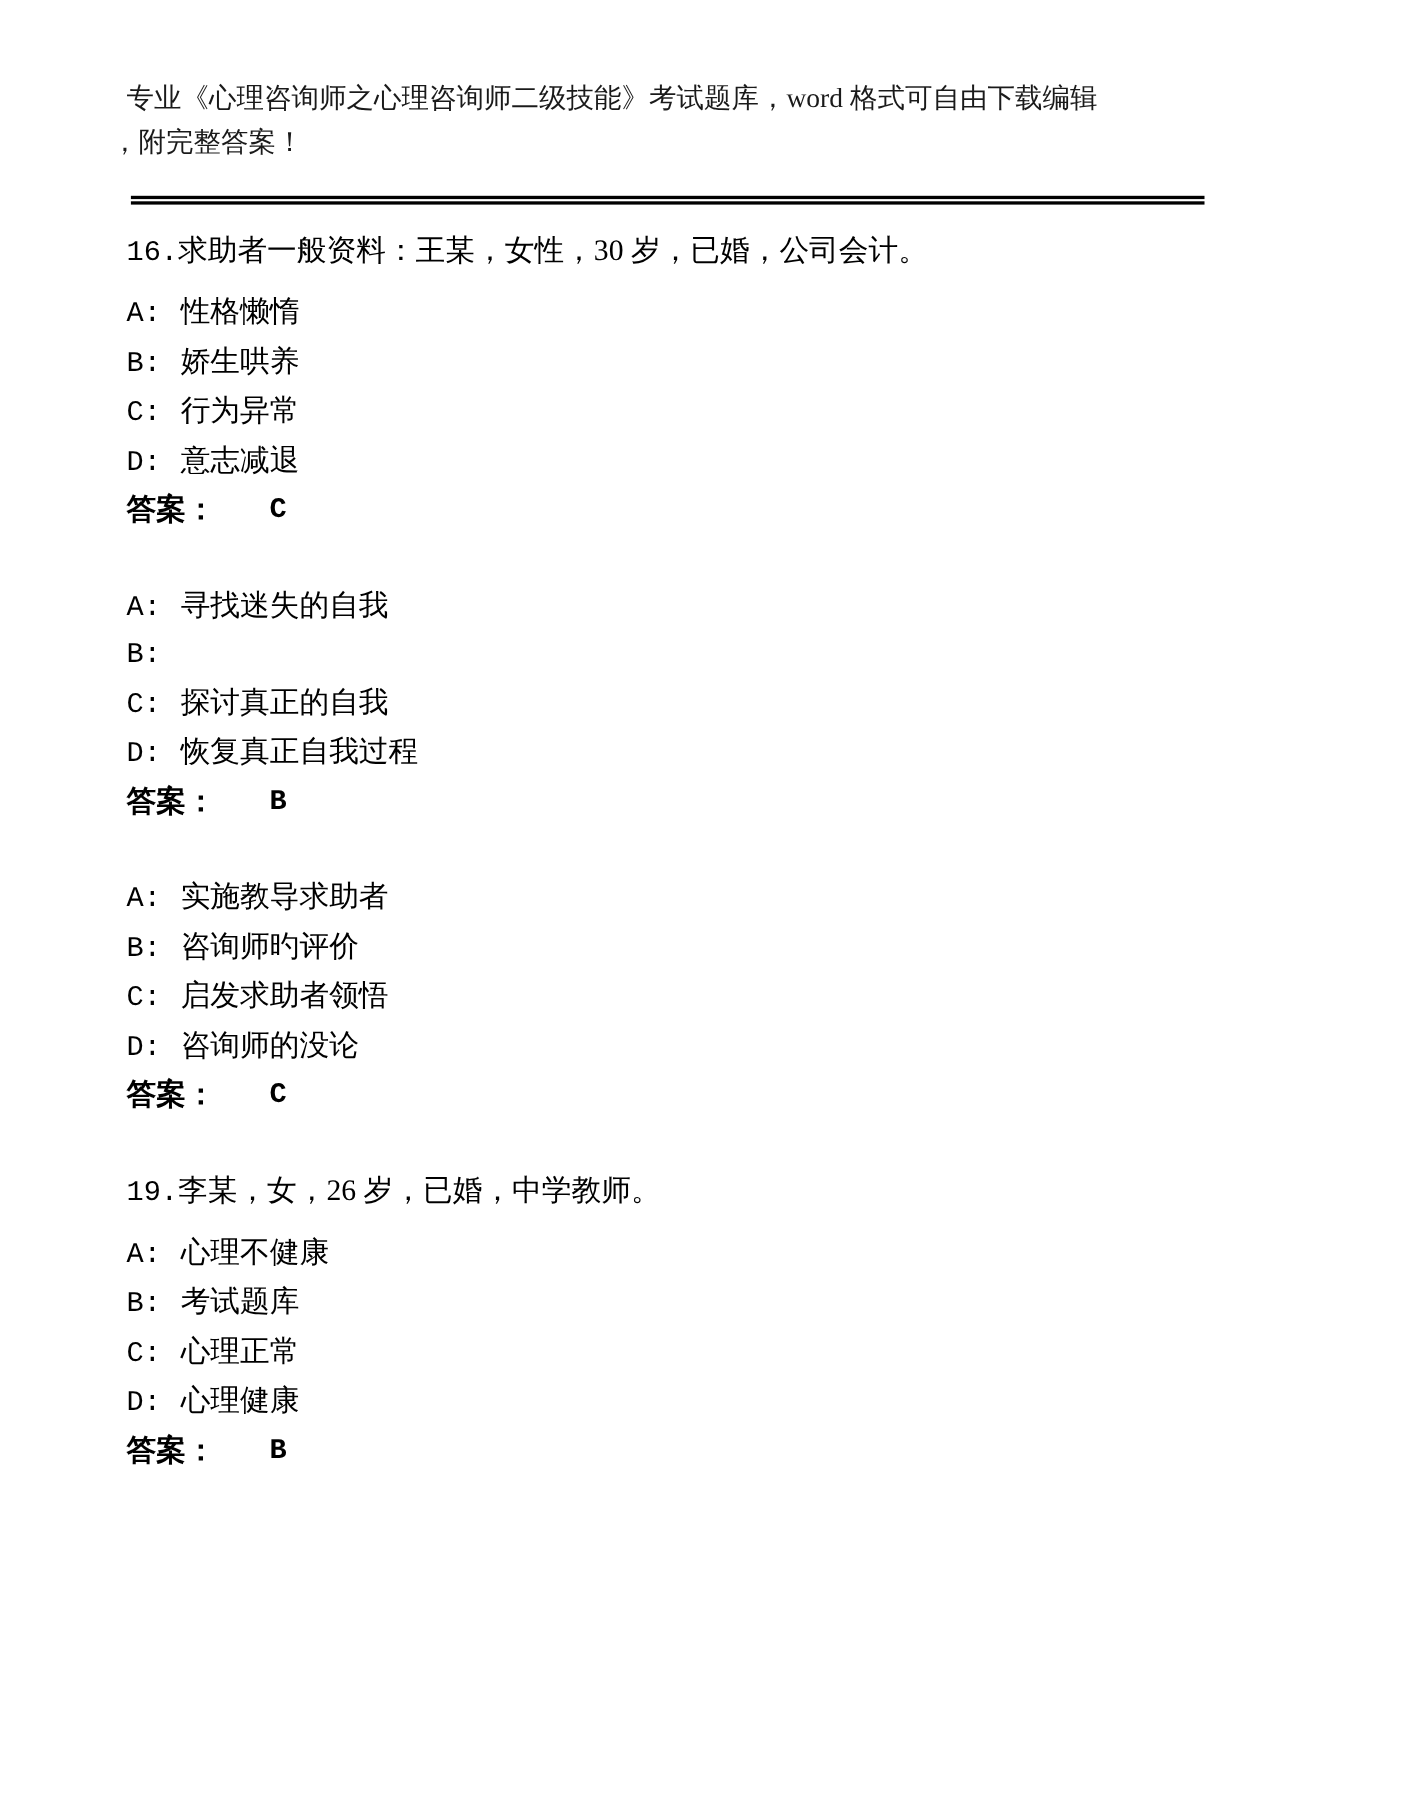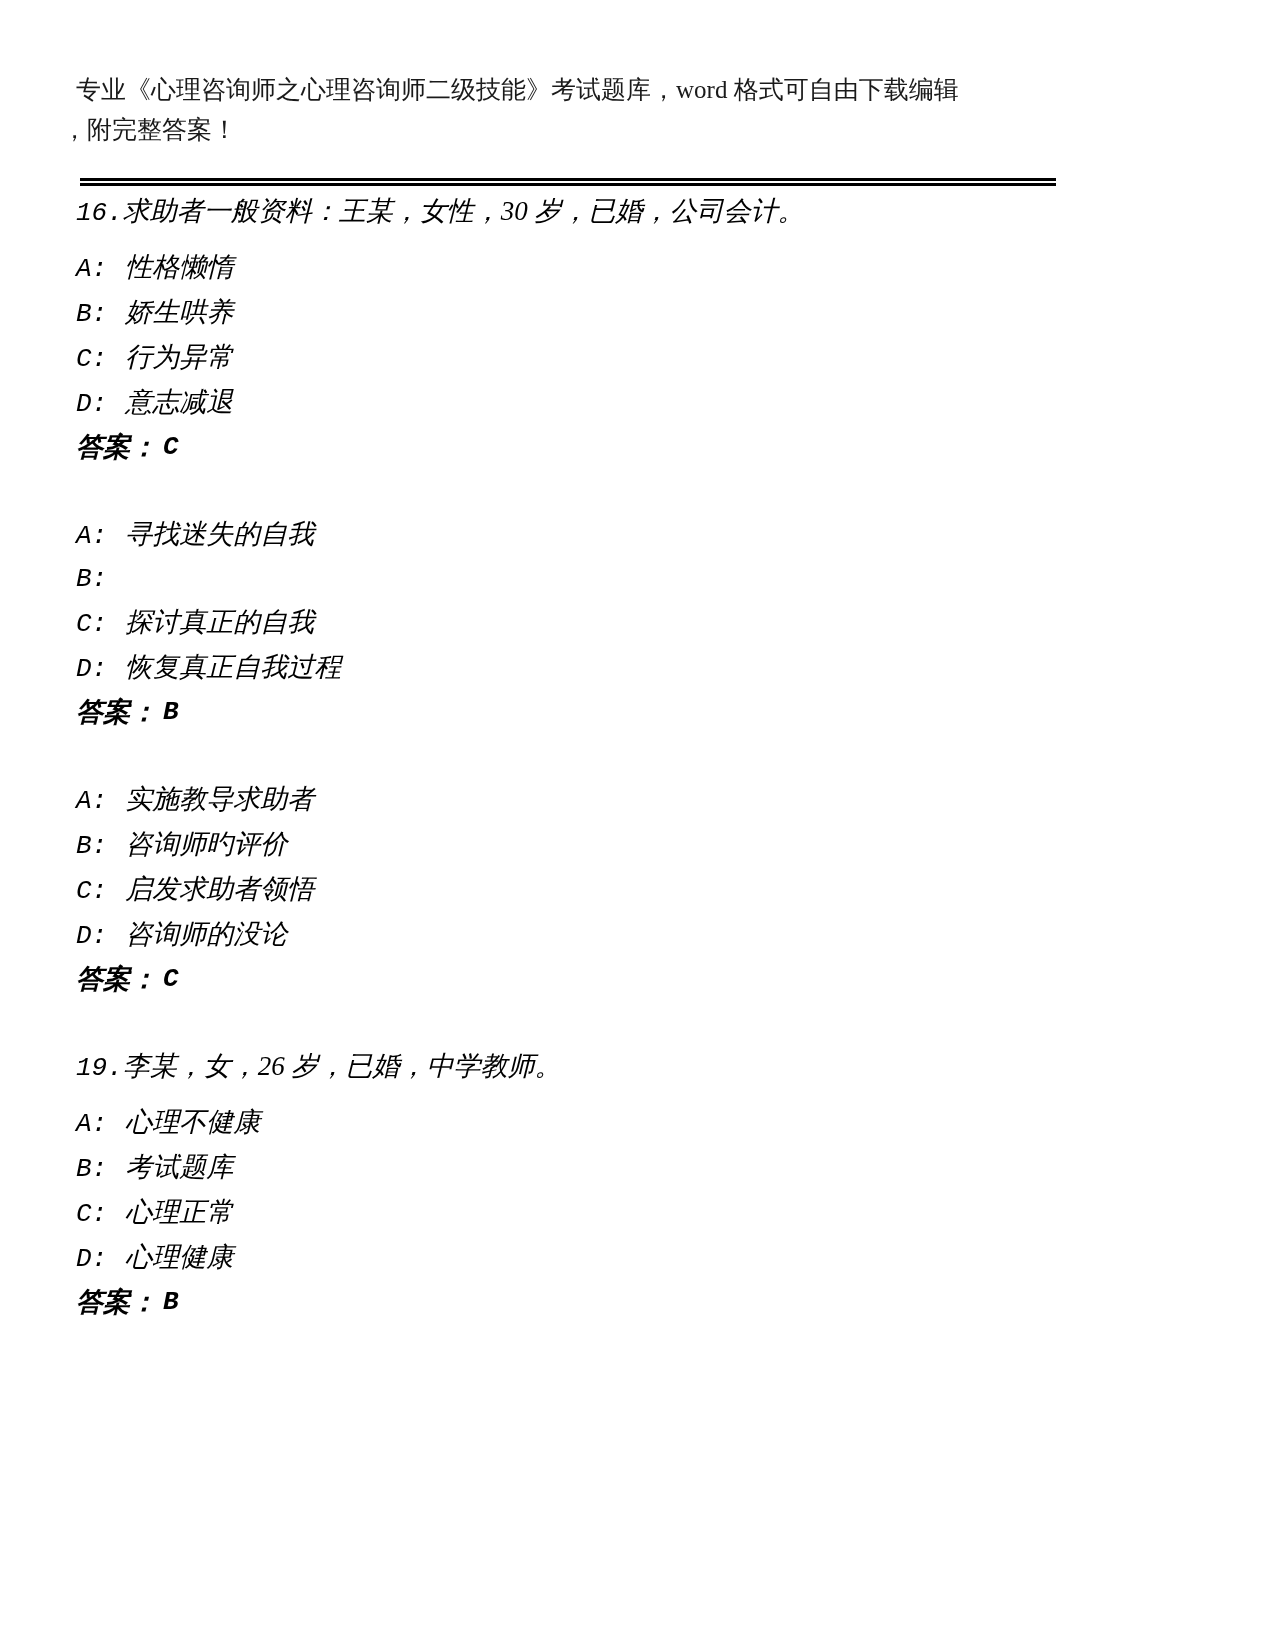--- a/index.html
+++ b/index.html
@@ -11,45 +11,44 @@
     width: 1275px;
     height: 1650px;
     overflow: hidden;
     font-family: "Liberation Serif", "DejaVu Serif", serif;
     color: #000000;
   }
   .page {
     box-sizing: border-box;
     width: 1275px;
     height: 1650px;
-    padding: 70px 100px 0 76px;
+    padding: 70px 100px 0 115px;
   }
   .doc-header {
     font-size: 25px;
     line-height: 40px;
     color: #1a1a1a;
   }
   .doc-header .hline {
     white-space: nowrap;
   }
   .hline.second {
     margin-left: -14px;
   }
   .divider {
     width: 976px;
     height: 0;
     margin: 28px 0 0 4px;
     border: none;
     border-top: 8px double #000000;
   }
   .questions {
-    margin-top: 4px;
+    margin-top: 20px;
     font-size: 27px;
     line-height: 43px;
-    font-style: italic;
   }
   .question {
     margin-bottom: 44px;
   }
   .stem {
     margin-bottom: 11px;
     white-space: nowrap;
   }
   .qnum {
     font-family: "Liberation Mono", "DejaVu Sans Mono", monospace;
@@ -63,20 +62,21 @@
   .opt-label {
     font-family: "Liberation Mono", "DejaVu Sans Mono", monospace;
     font-size: 26px;
     margin-right: 18px;
   }
   .answer {
     font-weight: 700;
     display: flex;
     align-items: flex-end;
     white-space: nowrap;
+    gap: 43px;
   }
   .ans-letter {
     font-family: "Liberation Mono", "DejaVu Sans Mono", monospace;
     font-size: 26px;
     margin-left: 6px;
     font-weight: 700;
   }
 </style>
 </head>
 <body>

